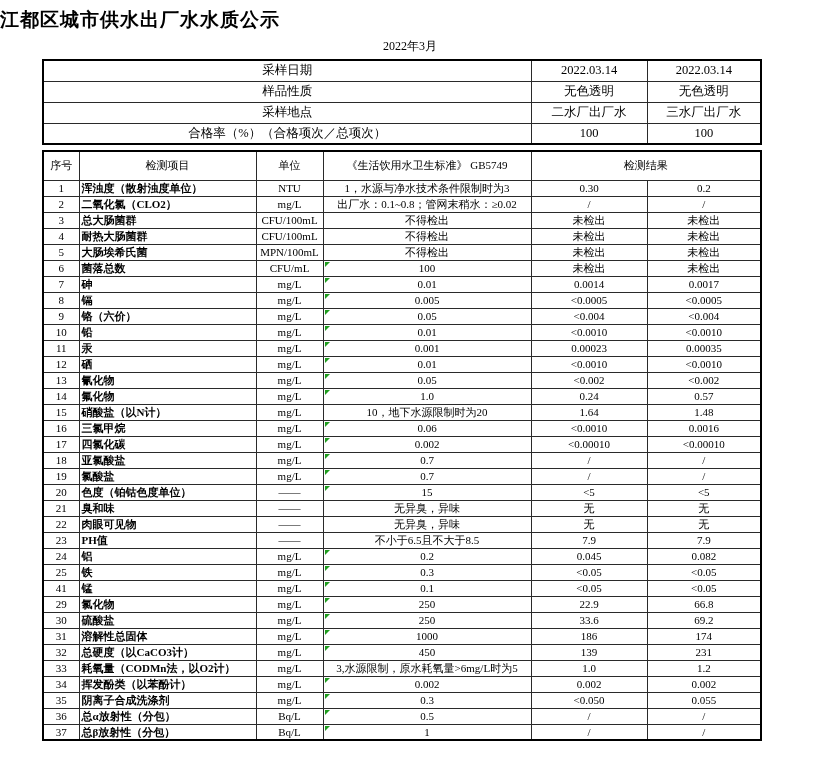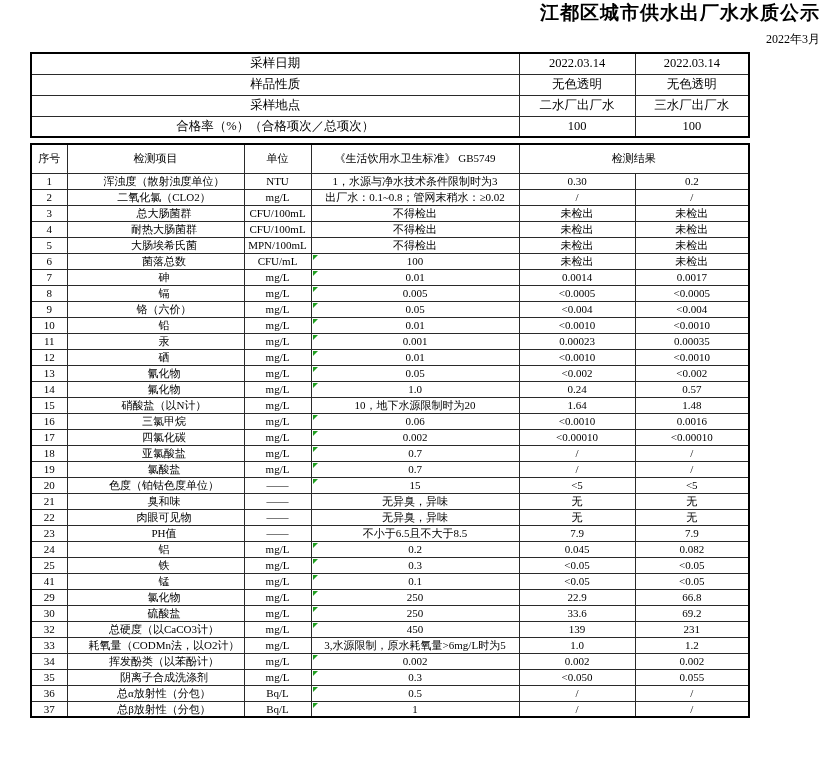--- a/index.html
+++ b/index.html
@@ -2,45 +2,45 @@
 <html style="--flag-green: #1f9d1f;"><head>
 <meta charset="utf-8">
 <style>
   html,body{margin:0;padding:0;}
   body{
     width:820px;height:772px;background:#ffffff;
     font-family:"Liberation Serif","DejaVu Serif",serif;
     color:#000;overflow:hidden;
   }
   .page-title{
-    text-align:right;
+    text-align:left;
     font-family:"Liberation Sans","DejaVu Sans",sans-serif;
     font-weight:bold;font-size:19px;
-    padding-top:0;letter-spacing:1px;
+    padding-top:7px;letter-spacing:1px;
   }
   .page-subtitle{
-    text-align:right;font-size:12px;margin-top:5px;margin-bottom:4px;
+    text-align:center;font-size:12px;margin-top:5px;margin-bottom:4px;
   }
   table{
     border-collapse:collapse;table-layout:fixed;
-    margin-left:30px;width:718px;
+    margin-left:42px;width:718px;
     border:2px solid #000;
   }
   td,th{
     border:1px solid #2a2a2a;
     overflow:hidden;white-space:nowrap;
     text-align:center;vertical-align:middle;
     padding:0 2px;box-sizing:border-box;
     font-weight:normal;
   }
   #info-table td{height:21px;font-size:12.5px;}
   #results-table{margin-top:5px;}
   #results-table thead td{height:29px;font-size:11px;}
   #results-table tbody td{height:16px;font-size:11px;line-height:14px;}
-  td.item-cell{text-align:center;padding-left:19px;}
+  td.item-cell{text-align:left;padding-left:2px;font-weight:bold;}
   td.std-cell{position:relative;}
   td.flagged::before{
     content:"";position:absolute;top:1px;left:1px;
     border-top:5px solid var(--flag-green,#1f9d1f);
     border-right:5px solid transparent;
     width:0;height:0;
   }
 </style>
 </head>
 <body>
@@ -315,20 +315,28 @@
       </tr>
       <tr>
         <td>30</td>
         <td class="item-cell">硫酸盐</td>
         <td>mg/L</td>
         <td class="std-cell flagged">250</td>
         <td>33.6</td>
         <td>69.2</td>
       </tr>
       <tr>
+        <td>31</td>
+        <td class="item-cell">溶解性总固体</td>
+        <td>mg/L</td>
+        <td class="std-cell flagged">1000</td>
+        <td>186</td>
+        <td>174</td>
+      </tr>
+      <tr>
         <td>32</td>
         <td class="item-cell">总硬度（以CaCO3计）</td>
         <td>mg/L</td>
         <td class="std-cell flagged">450</td>
         <td>139</td>
         <td>231</td>
       </tr>
       <tr>
         <td>33</td>
         <td class="item-cell">耗氧量（CODMn法，以O2计）</td>

